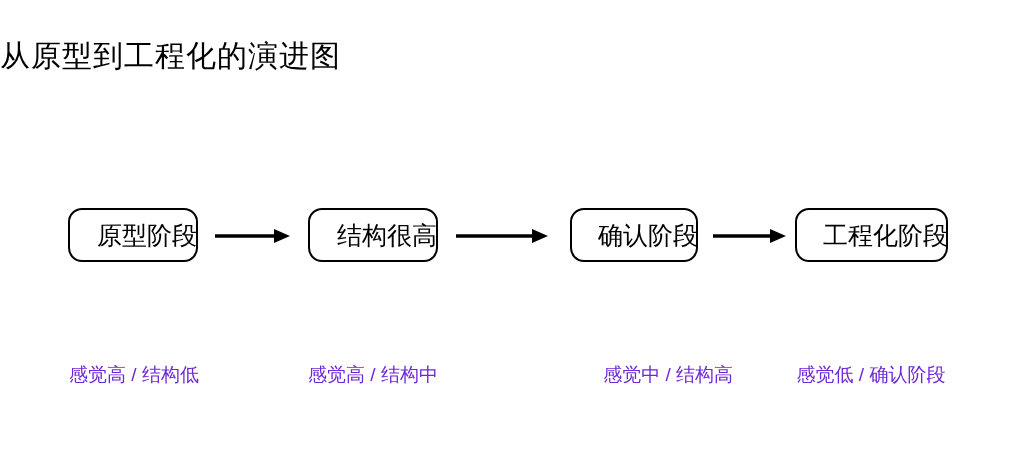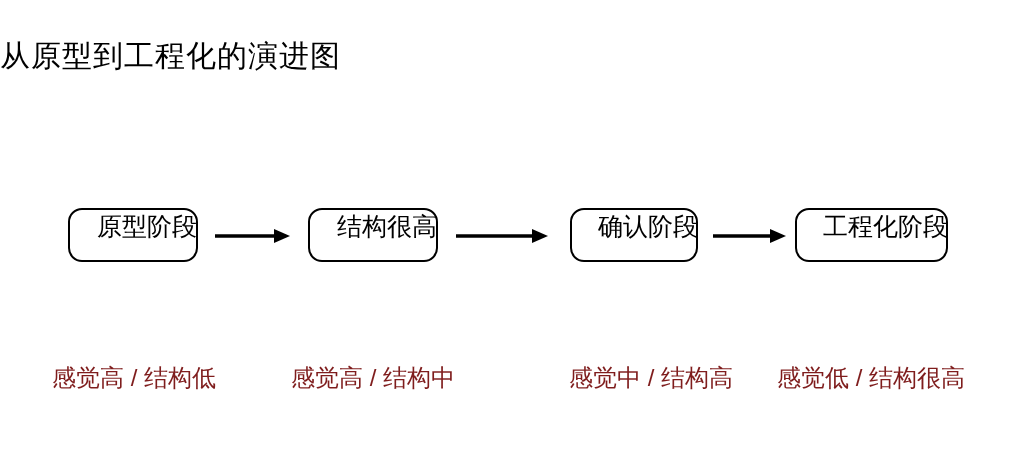--- a/index.html
+++ b/index.html
@@ -27,41 +27,42 @@
     color: #000000;
   }
   .stage-box {
     position: absolute;
     top: 208px;
     height: 54px;
     border: 2.5px solid #000000;
     border-radius: 14px;
     box-sizing: border-box;
     display: flex;
+    align-items: center;
     justify-content: center;
     font-size: 25px;
     font-weight: 400;
     background: #ffffff;
     white-space: nowrap;
     padding-left: 28px;
   }
   .stage-box-1 { left: 68px;  width: 130px; }
   .stage-box-2 { left: 308px; width: 130px; }
   .stage-box-3 { left: 570px; width: 128px; }
   .stage-box-4 { left: 795px; width: 153px; }
 
   .stage-metric {
     position: absolute;
     top: 362px;
     width: 200px;
     text-align: center;
-    font-size: 24px;
+    font-size: 19px;
     font-weight: 400;
     white-space: nowrap;
-    color: #7f1d1d;
+    color: #6d28d9;
   }
   .stage-metric-1 { left: 34px; }
   .stage-metric-2 { left: 273px; }
   .stage-metric-3 { left: 533px; text-align: right; }
   .stage-metric-4 { left: 771px; }
 
   .flow-arrow {
     position: absolute;
     top: 227px;
     height: 18px;
@@ -114,15 +115,15 @@
       <polygon points="58,2 74,9 58,16" fill="#000000"></polygon>
     </svg>
   </div>
 
   <div class="stage-metric stage-metric-1">感觉高 / 结构低</div>
 
   <div class="stage-metric stage-metric-2">感觉高 / 结构中</div>
 
   <div class="stage-metric stage-metric-3">感觉中 / 结构高</div>
 
-  <div class="stage-metric stage-metric-4">感觉低 / 结构很高</div>
+  <div class="stage-metric stage-metric-4">感觉低 / 确认阶段</div>
 
 </div>
 
 </body></html>

